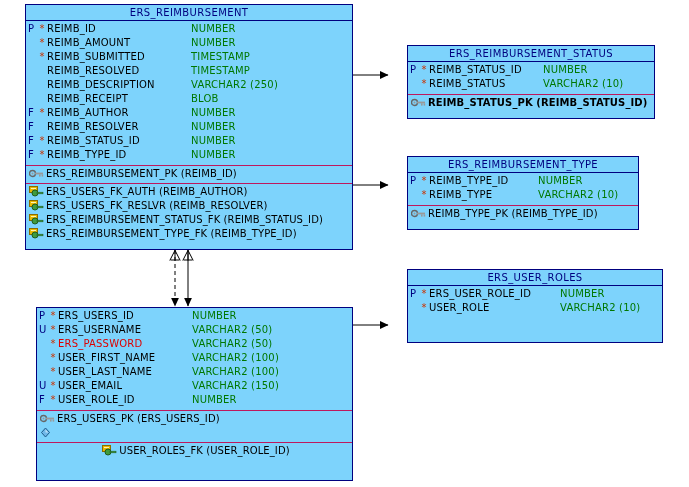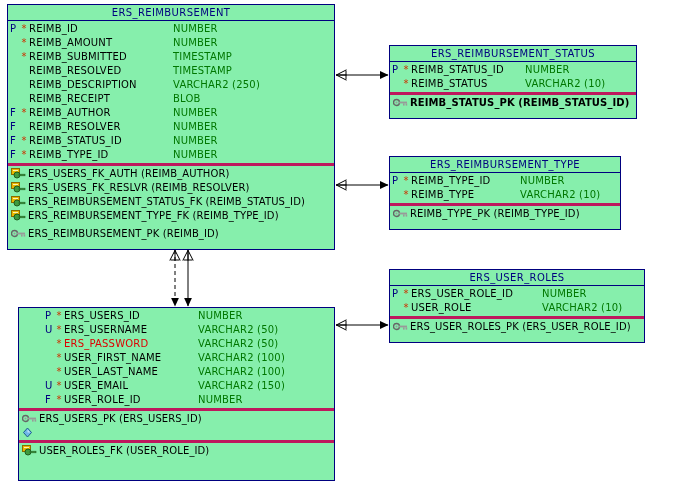--- a/index.html
+++ b/index.html
@@ -17,39 +17,40 @@
   #canvas {
     position: absolute;
     left: 0; top: 0;
     width: 689px;
     height: 487px;
   }
 
   
   .entity {
     position: absolute;
-    background: #86efac;
+    background: #7dd3fc;
     border: 1px solid #00007f;
     box-sizing: border-box;
     z-index: 3;
+    margin-left: 18px;
   }
   .entity-title {
     text-align: center;
     color: #00007f;
     font-size: 10px;
     line-height: 15px;
     height: 16px;
     letter-spacing: 0.4px;
     border-bottom: 1px solid #00007f;
     box-sizing: border-box;
     white-space: nowrap;
     overflow: hidden;
   }
   .section {
-    border-bottom: 3px solid #be185d;
+    border-bottom: 1px solid #be185d;
     box-sizing: border-box;
     padding: 1px 0 2px 0;
   }
   .section:last-child { border-bottom: none; }
 
   
   .attr {
     height: 14px;
     line-height: 14px;
     font-size: 10px;
@@ -192,76 +193,76 @@
       <div class="attr">
         <span class="kcol">F</span><span class="mcol">*</span><span class="aname">REIMB_STATUS_ID</span>
         <span class="atype" style="left:165px;">NUMBER</span>
       </div>
       <div class="attr">
         <span class="kcol">F</span><span class="mcol">*</span><span class="aname">REIMB_TYPE_ID</span>
         <span class="atype" style="left:165px;">NUMBER</span>
       </div>
     </div>
 
-    <div class="section" style="height:60px; border-bottom:none;">
-      <div class="crow">
-        <span class="cicon">
-          <svg width="15" height="11" viewBox="0 0 15 11">
-            <rect x="0.5" y="0.5" width="8" height="6" fill="#e8b800" stroke="#8a6b00" stroke-width="1"></rect>
-            <rect x="2" y="2" width="5" height="1" fill="#fff3b0"></rect>
-            <ellipse cx="6" cy="7" rx="3" ry="3" fill="#3f9b3f" stroke="#1e5c1e" stroke-width="1"></ellipse>
-            <rect x="8" y="6.2" width="6" height="1.6" fill="#3f9b3f" stroke="#1e5c1e" stroke-width="0.6"></rect>
-          </svg>
-        </span><span>ERS_USERS_FK_AUTH (REIMB_AUTHOR)</span>
-      </div>
-      <div class="crow">
-        <span class="cicon">
-          <svg width="15" height="11" viewBox="0 0 15 11">
-            <rect x="0.5" y="0.5" width="8" height="6" fill="#e8b800" stroke="#8a6b00" stroke-width="1"></rect>
-            <rect x="2" y="2" width="5" height="1" fill="#fff3b0"></rect>
-            <ellipse cx="6" cy="7" rx="3" ry="3" fill="#3f9b3f" stroke="#1e5c1e" stroke-width="1"></ellipse>
-            <rect x="8" y="6.2" width="6" height="1.6" fill="#3f9b3f" stroke="#1e5c1e" stroke-width="0.6"></rect>
-          </svg>
-        </span><span>ERS_USERS_FK_RESLVR (REIMB_RESOLVER)</span>
-      </div>
-      <div class="crow">
-        <span class="cicon">
-          <svg width="15" height="11" viewBox="0 0 15 11">
-            <rect x="0.5" y="0.5" width="8" height="6" fill="#e8b800" stroke="#8a6b00" stroke-width="1"></rect>
-            <rect x="2" y="2" width="5" height="1" fill="#fff3b0"></rect>
-            <ellipse cx="6" cy="7" rx="3" ry="3" fill="#3f9b3f" stroke="#1e5c1e" stroke-width="1"></ellipse>
-            <rect x="8" y="6.2" width="6" height="1.6" fill="#3f9b3f" stroke="#1e5c1e" stroke-width="0.6"></rect>
-          </svg>
-        </span><span>ERS_REIMBURSEMENT_STATUS_FK (REIMB_STATUS_ID)</span>
-      </div>
-      <div class="crow">
-        <span class="cicon">
-          <svg width="15" height="11" viewBox="0 0 15 11">
-            <rect x="0.5" y="0.5" width="8" height="6" fill="#e8b800" stroke="#8a6b00" stroke-width="1"></rect>
-            <rect x="2" y="2" width="5" height="1" fill="#fff3b0"></rect>
-            <ellipse cx="6" cy="7" rx="3" ry="3" fill="#3f9b3f" stroke="#1e5c1e" stroke-width="1"></ellipse>
-            <rect x="8" y="6.2" width="6" height="1.6" fill="#3f9b3f" stroke="#1e5c1e" stroke-width="0.6"></rect>
-          </svg>
-        </span><span>ERS_REIMBURSEMENT_TYPE_FK (REIMB_TYPE_ID)</span>
-      </div>
-    </div>
-
     <div class="section" style="height:18px;">
       <div class="crow">
         <span class="cicon">
           <svg width="15" height="11" viewBox="0 0 15 11">
             <ellipse cx="3.5" cy="5.5" rx="3" ry="3" fill="none" stroke="#666666" stroke-width="1.4"></ellipse>
             <ellipse cx="3.5" cy="5.5" rx="1" ry="1" fill="#999999"></ellipse>
             <rect x="6" y="4.6" width="8" height="1.8" fill="#999999"></rect>
             <rect x="10" y="6.4" width="1.6" height="2.2" fill="#999999"></rect>
             <rect x="12.6" y="6.4" width="1.6" height="2.2" fill="#999999"></rect>
           </svg>
         </span><span>ERS_REIMBURSEMENT_PK (REIMB_ID)</span>
       </div>
     </div>
+
+    <div class="section" style="height:60px; border-bottom:none;">
+      <div class="crow">
+        <span class="cicon">
+          <svg width="15" height="11" viewBox="0 0 15 11">
+            <rect x="0.5" y="0.5" width="8" height="6" fill="#e8b800" stroke="#8a6b00" stroke-width="1"></rect>
+            <rect x="2" y="2" width="5" height="1" fill="#fff3b0"></rect>
+            <ellipse cx="6" cy="7" rx="3" ry="3" fill="#3f9b3f" stroke="#1e5c1e" stroke-width="1"></ellipse>
+            <rect x="8" y="6.2" width="6" height="1.6" fill="#3f9b3f" stroke="#1e5c1e" stroke-width="0.6"></rect>
+          </svg>
+        </span><span>ERS_USERS_FK_AUTH (REIMB_AUTHOR)</span>
+      </div>
+      <div class="crow">
+        <span class="cicon">
+          <svg width="15" height="11" viewBox="0 0 15 11">
+            <rect x="0.5" y="0.5" width="8" height="6" fill="#e8b800" stroke="#8a6b00" stroke-width="1"></rect>
+            <rect x="2" y="2" width="5" height="1" fill="#fff3b0"></rect>
+            <ellipse cx="6" cy="7" rx="3" ry="3" fill="#3f9b3f" stroke="#1e5c1e" stroke-width="1"></ellipse>
+            <rect x="8" y="6.2" width="6" height="1.6" fill="#3f9b3f" stroke="#1e5c1e" stroke-width="0.6"></rect>
+          </svg>
+        </span><span>ERS_USERS_FK_RESLVR (REIMB_RESOLVER)</span>
+      </div>
+      <div class="crow">
+        <span class="cicon">
+          <svg width="15" height="11" viewBox="0 0 15 11">
+            <rect x="0.5" y="0.5" width="8" height="6" fill="#e8b800" stroke="#8a6b00" stroke-width="1"></rect>
+            <rect x="2" y="2" width="5" height="1" fill="#fff3b0"></rect>
+            <ellipse cx="6" cy="7" rx="3" ry="3" fill="#3f9b3f" stroke="#1e5c1e" stroke-width="1"></ellipse>
+            <rect x="8" y="6.2" width="6" height="1.6" fill="#3f9b3f" stroke="#1e5c1e" stroke-width="0.6"></rect>
+          </svg>
+        </span><span>ERS_REIMBURSEMENT_STATUS_FK (REIMB_STATUS_ID)</span>
+      </div>
+      <div class="crow">
+        <span class="cicon">
+          <svg width="15" height="11" viewBox="0 0 15 11">
+            <rect x="0.5" y="0.5" width="8" height="6" fill="#e8b800" stroke="#8a6b00" stroke-width="1"></rect>
+            <rect x="2" y="2" width="5" height="1" fill="#fff3b0"></rect>
+            <ellipse cx="6" cy="7" rx="3" ry="3" fill="#3f9b3f" stroke="#1e5c1e" stroke-width="1"></ellipse>
+            <rect x="8" y="6.2" width="6" height="1.6" fill="#3f9b3f" stroke="#1e5c1e" stroke-width="0.6"></rect>
+          </svg>
+        </span><span>ERS_REIMBURSEMENT_TYPE_FK (REIMB_TYPE_ID)</span>
+      </div>
+    </div>
   </div>
 
   <div class="entity" style="left:389px; top:45px; width:248px; height:74px;">
     <div class="entity-title">ERS_REIMBURSEMENT_STATUS</div>
 
     <div class="section" style="height:33px;">
       <div class="attr">
         <span class="kcol">P</span><span class="mcol">*</span><span class="aname">REIMB_STATUS_ID</span>
         <span class="atype" style="left:135px;">NUMBER</span>
       </div>
@@ -322,91 +323,78 @@
       <div class="attr">
         <span class="kcol">P</span><span class="mcol">*</span><span class="aname">ERS_USER_ROLE_ID</span>
         <span class="atype" style="left:152px;">NUMBER</span>
       </div>
       <div class="attr">
         <span class="kcol"></span><span class="mcol">*</span><span class="aname">USER_ROLE</span>
         <span class="atype" style="left:152px;">VARCHAR2 (10)</span>
       </div>
     </div>
 
-    <div class="section" style="height:18px; border-bottom:none;">
+  </div>
+
+  <div class="entity" style="left:18px; top:307px; width:317px; height:174px;">
+
+    <div class="section" style="height:103px;">
+      <div class="attr">
+        <span class="kcol">P</span><span class="mcol">*</span><span class="aname">ERS_USERS_ID</span>
+        <span class="atype" style="left:155px;">NUMBER</span>
+      </div>
+      <div class="attr">
+        <span class="kcol">U</span><span class="mcol">*</span><span class="aname">ERS_USERNAME</span>
+        <span class="atype" style="left:155px;">VARCHAR2 (50)</span>
+      </div>
+      <div class="attr">
+        <span class="kcol"></span><span class="mcol">*</span><span class="aname hot">ERS_PASSWORD</span>
+        <span class="atype" style="left:155px;">VARCHAR2 (50)</span>
+      </div>
+      <div class="attr">
+        <span class="kcol"></span><span class="mcol">*</span><span class="aname">USER_FIRST_NAME</span>
+        <span class="atype" style="left:155px;">VARCHAR2 (100)</span>
+      </div>
+      <div class="attr">
+        <span class="kcol"></span><span class="mcol">*</span><span class="aname">USER_LAST_NAME</span>
+        <span class="atype" style="left:155px;">VARCHAR2 (100)</span>
+      </div>
+      <div class="attr">
+        <span class="kcol">U</span><span class="mcol">*</span><span class="aname">USER_EMAIL</span>
+        <span class="atype" style="left:155px;text-align:right;">VARCHAR2 (150)</span>
+      </div>
+      <div class="attr">
+        <span class="kcol">F</span><span class="mcol">*</span><span class="aname">USER_ROLE_ID</span>
+        <span class="atype" style="left:155px;">NUMBER</span>
+      </div>
+    </div>
+
+    <div class="section" style="height:32px;">
       <div class="crow">
         <span class="cicon">
           <svg width="15" height="11" viewBox="0 0 15 11">
             <ellipse cx="3.5" cy="5.5" rx="3" ry="3" fill="none" stroke="#666666" stroke-width="1.4"></ellipse>
             <ellipse cx="3.5" cy="5.5" rx="1" ry="1" fill="#999999"></ellipse>
             <rect x="6" y="4.6" width="8" height="1.8" fill="#999999"></rect>
             <rect x="10" y="6.4" width="1.6" height="2.2" fill="#999999"></rect>
             <rect x="12.6" y="6.4" width="1.6" height="2.2" fill="#999999"></rect>
           </svg>
-        </span><span>ERS_USER_ROLES_PK (ERS_USER_ROLE_ID)</span>
-      </div>
-    </div>
-  </div>
-
-  <div class="entity" style="left:18px; top:307px; width:317px; height:174px;">
-
-    <div class="section" style="height:103px;padding-left:24px;">
-      <div class="attr">
-        <span class="kcol">P</span><span class="mcol">*</span><span class="aname">ERS_USERS_ID</span>
-        <span class="atype" style="left:155px;">NUMBER</span>
-      </div>
-      <div class="attr">
-        <span class="kcol">U</span><span class="mcol">*</span><span class="aname">ERS_USERNAME</span>
-        <span class="atype" style="left:155px;">VARCHAR2 (50)</span>
-      </div>
-      <div class="attr">
-        <span class="kcol"></span><span class="mcol">*</span><span class="aname hot">ERS_PASSWORD</span>
-        <span class="atype" style="left:155px;">VARCHAR2 (50)</span>
-      </div>
-      <div class="attr">
-        <span class="kcol"></span><span class="mcol">*</span><span class="aname">USER_FIRST_NAME</span>
-        <span class="atype" style="left:155px;">VARCHAR2 (100)</span>
-      </div>
-      <div class="attr">
-        <span class="kcol"></span><span class="mcol">*</span><span class="aname">USER_LAST_NAME</span>
-        <span class="atype" style="left:155px;">VARCHAR2 (100)</span>
-      </div>
-      <div class="attr">
-        <span class="kcol">U</span><span class="mcol">*</span><span class="aname">USER_EMAIL</span>
-        <span class="atype" style="left:155px;text-align:right;">VARCHAR2 (150)</span>
-      </div>
-      <div class="attr">
-        <span class="kcol">F</span><span class="mcol">*</span><span class="aname">USER_ROLE_ID</span>
-        <span class="atype" style="left:155px;">NUMBER</span>
-      </div>
-    </div>
-
-    <div class="section" style="height:32px;">
-      <div class="crow">
-        <span class="cicon">
-          <svg width="15" height="11" viewBox="0 0 15 11">
-            <ellipse cx="3.5" cy="5.5" rx="3" ry="3" fill="none" stroke="#666666" stroke-width="1.4"></ellipse>
-            <ellipse cx="3.5" cy="5.5" rx="1" ry="1" fill="#999999"></ellipse>
-            <rect x="6" y="4.6" width="8" height="1.8" fill="#999999"></rect>
-            <rect x="10" y="6.4" width="1.6" height="2.2" fill="#999999"></rect>
-            <rect x="12.6" y="6.4" width="1.6" height="2.2" fill="#999999"></rect>
-          </svg>
         </span><span>ERS_USERS_PK (ERS_USERS_ID)</span>
       </div>
       <div class="crow">
         <span class="cicon">
           <svg width="15" height="11" viewBox="0 0 15 11">
             <polygon points="5.5,1 9.5,5.5 5.5,10 1.5,5.5" fill="#6fb7e8" stroke="#1f5d8c" stroke-width="1"></polygon>
             <polygon points="5.5,2.2 8.3,5.5 5.5,5.5" fill="#bfe2f7"></polygon>
           </svg>
         </span>
       </div>
     </div>
 
-    <div class="section" style="height:20px; border-bottom:none;">
+    <div class="section" style="height:20px; border-bottom:none;text-align:center;">
       <div class="crow">
         <span class="cicon">
           <svg width="15" height="11" viewBox="0 0 15 11">
             <rect x="0.5" y="0.5" width="8" height="6" fill="#e8b800" stroke="#8a6b00" stroke-width="1"></rect>
             <rect x="2" y="2" width="5" height="1" fill="#fff3b0"></rect>
             <ellipse cx="6" cy="7" rx="3" ry="3" fill="#3f9b3f" stroke="#1e5c1e" stroke-width="1"></ellipse>
             <rect x="8" y="6.2" width="6" height="1.6" fill="#3f9b3f" stroke="#1e5c1e" stroke-width="0.6"></rect>
           </svg>
         </span><span>USER_ROLES_FK (USER_ROLE_ID)</span>
       </div>

